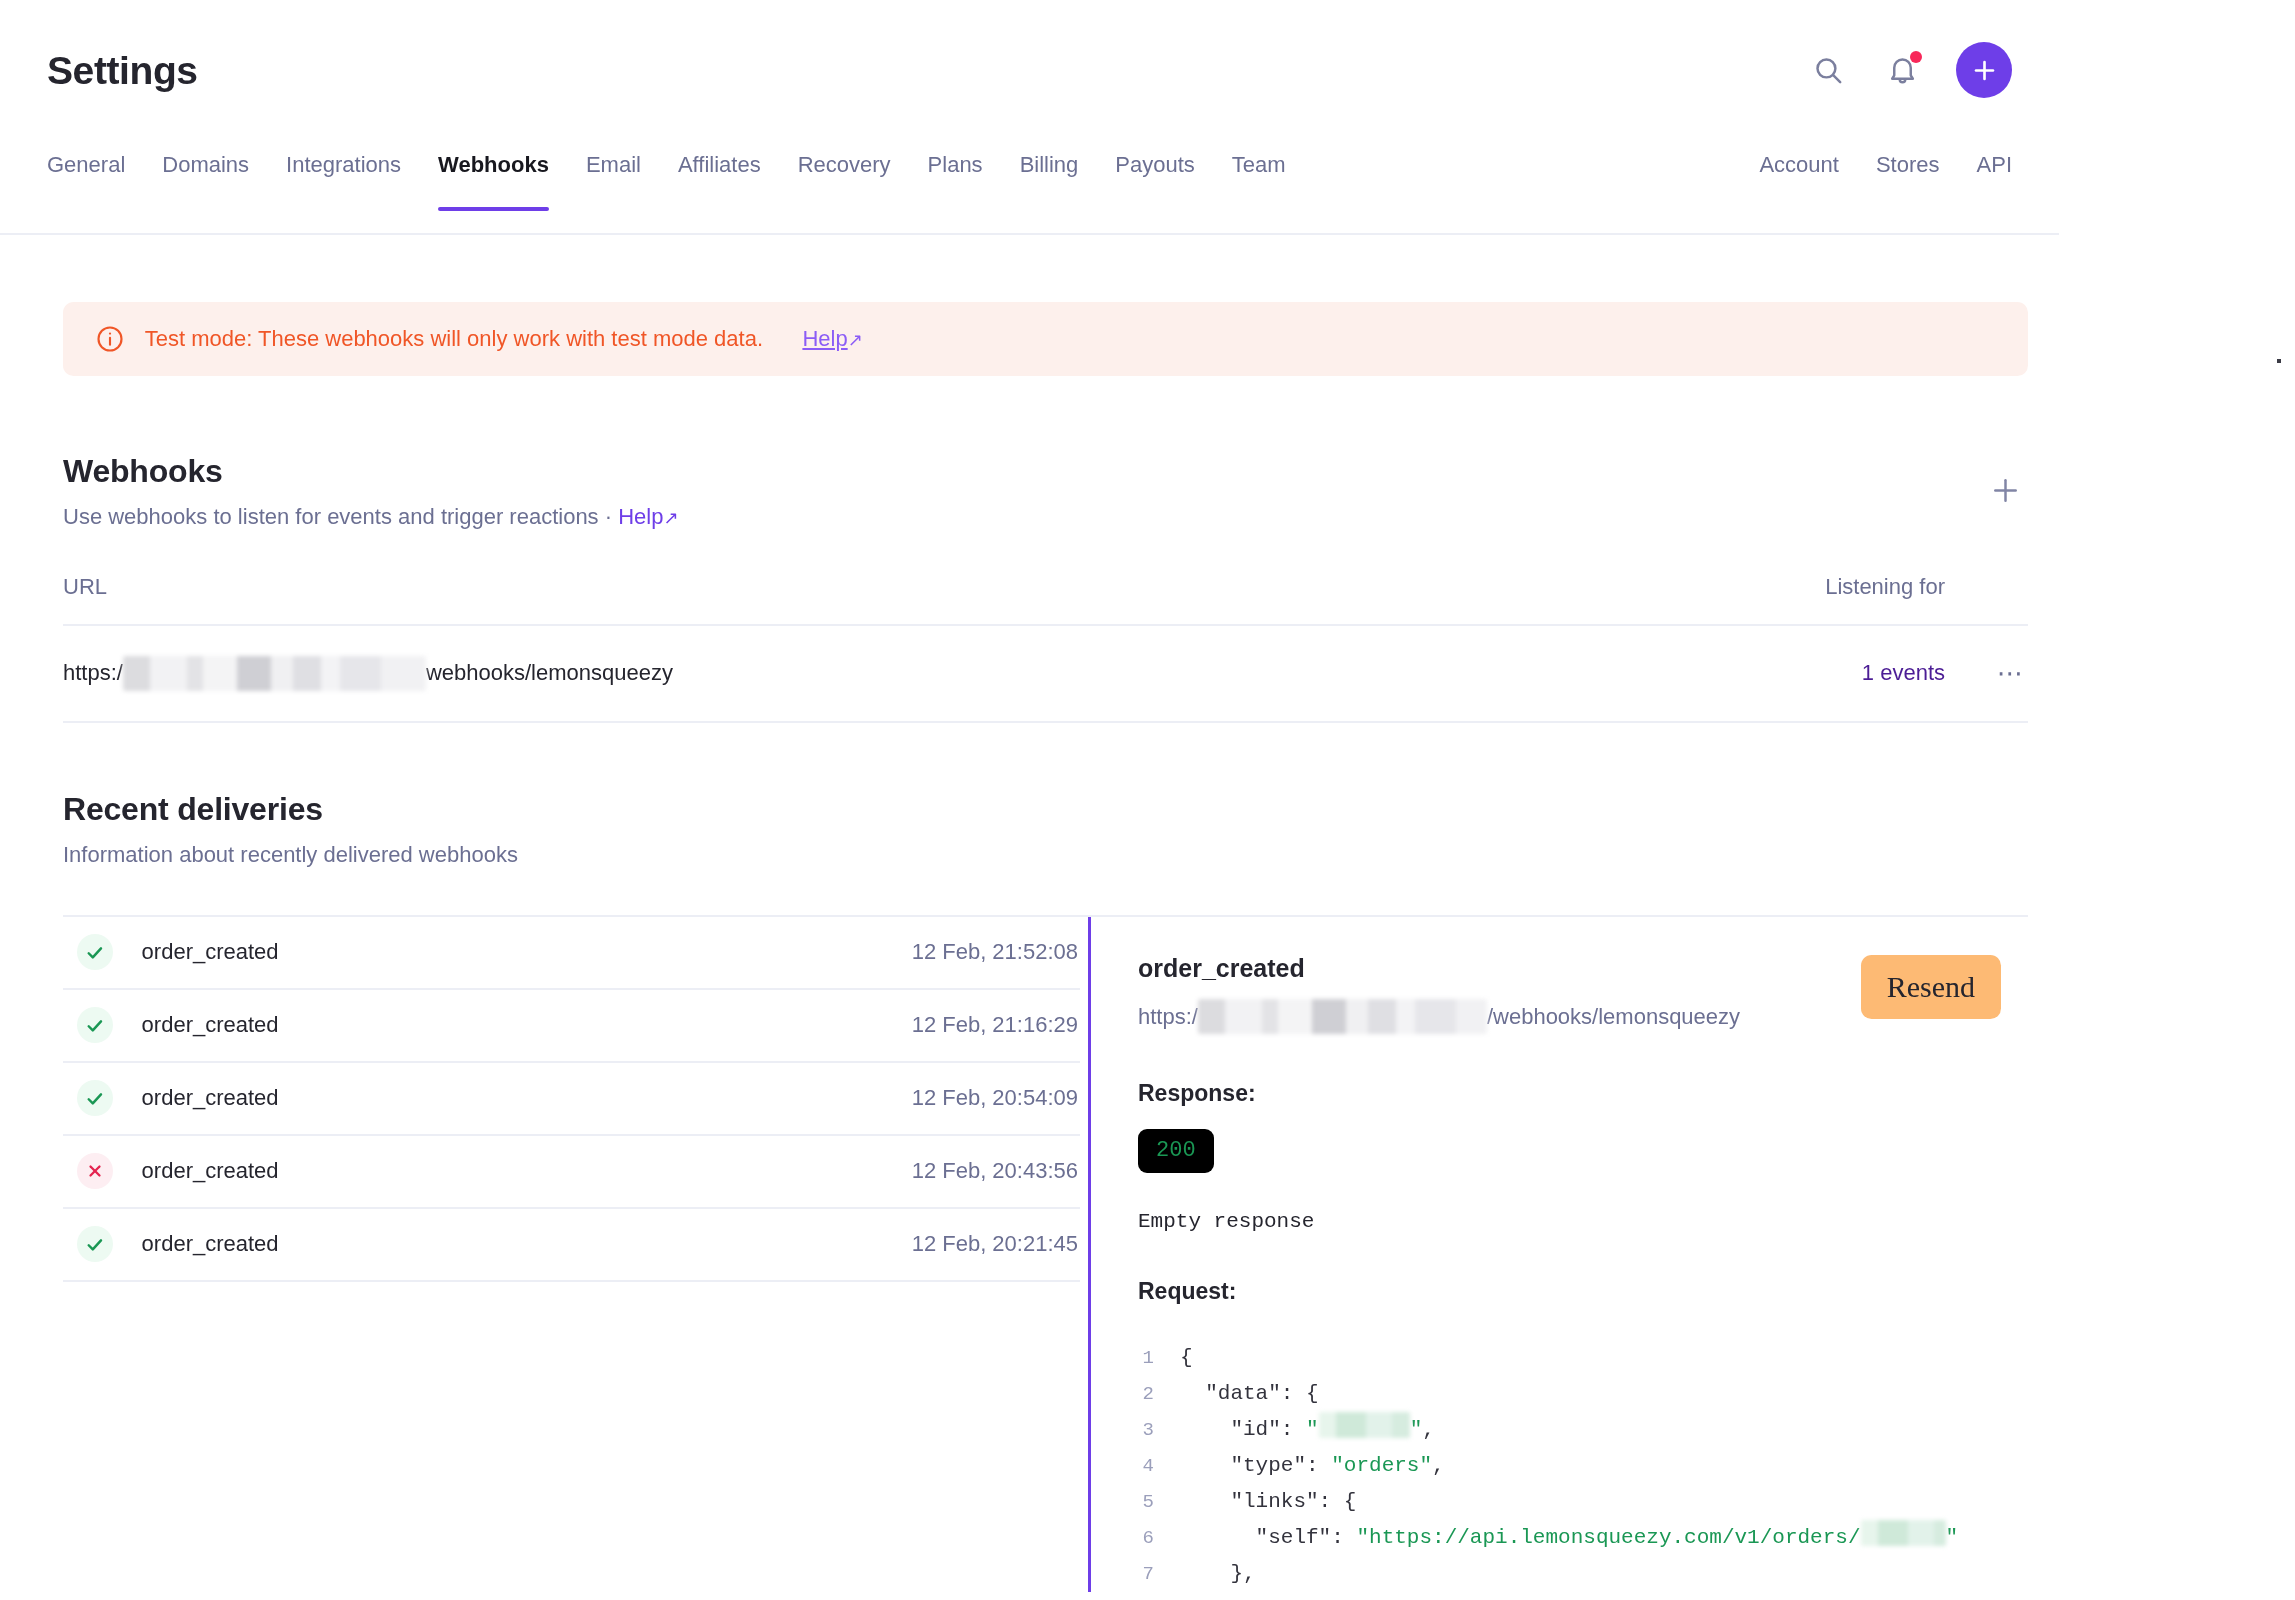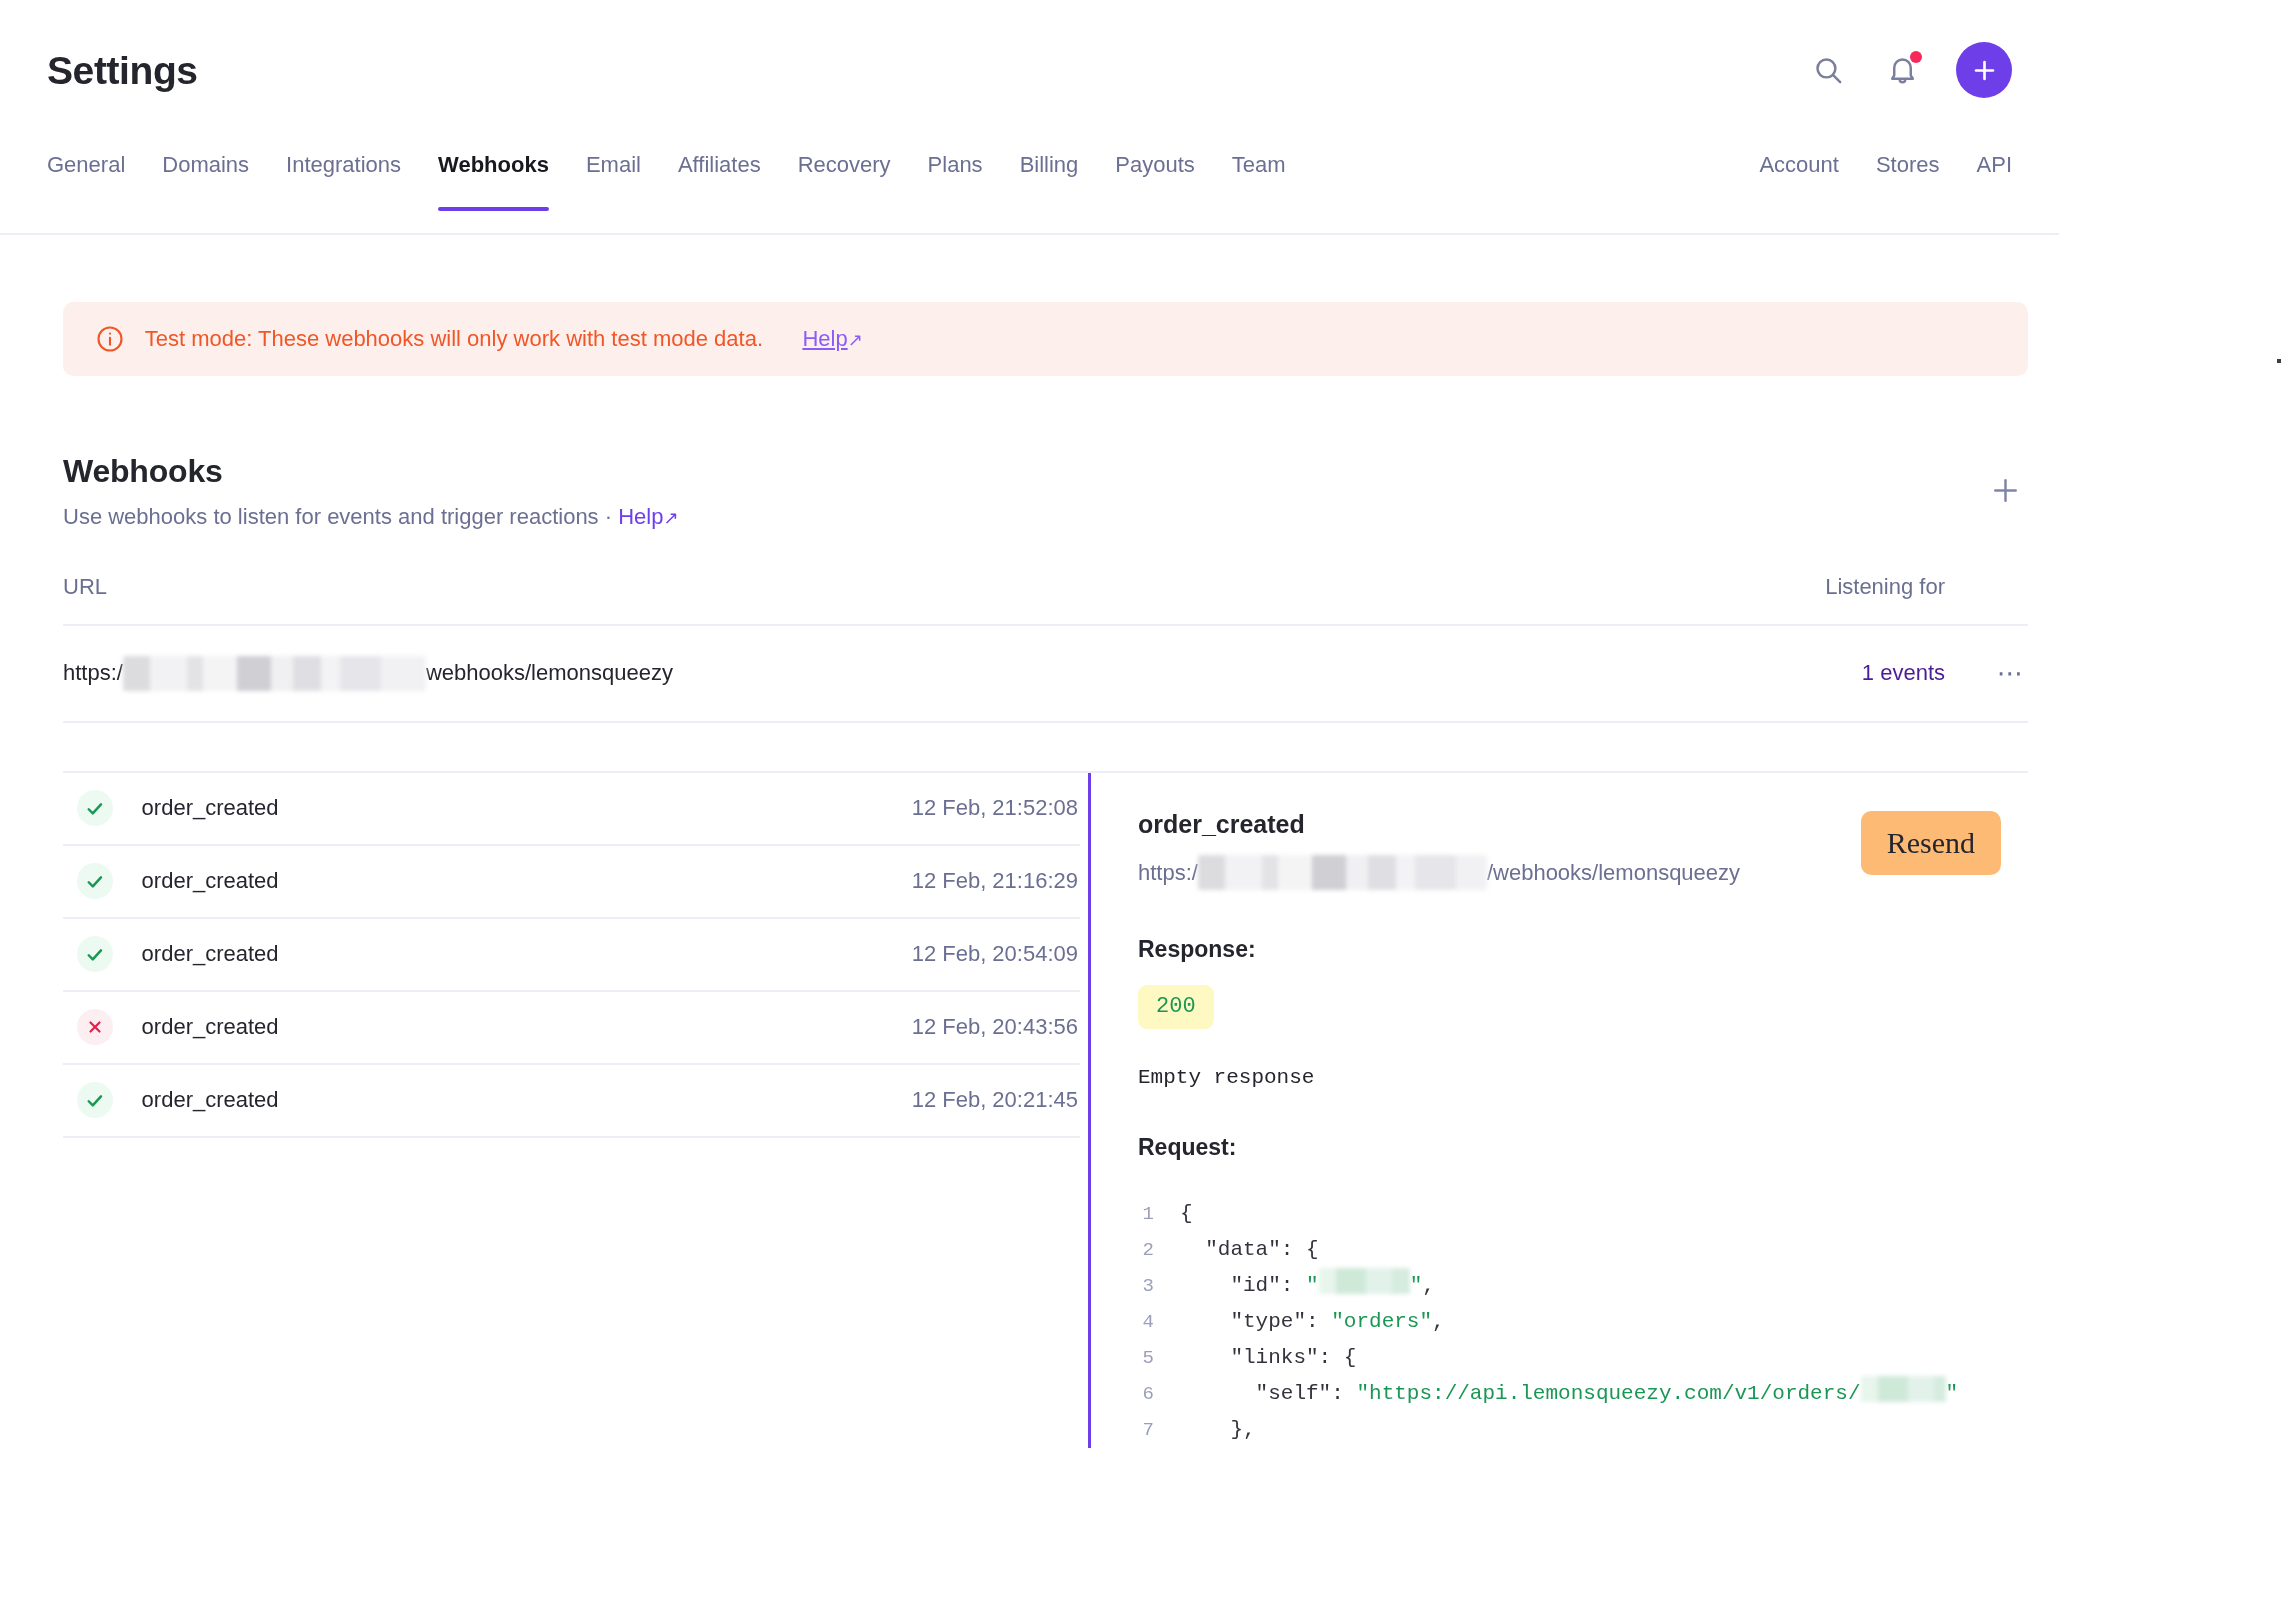--- a/index.html
+++ b/index.html
@@ -314,21 +314,21 @@
   .detail-label {
     margin-top: 47px;
     font-size: 23px;
     font-weight: 700;
     color: #25252e;
     line-height: 1.1;
   }
   .status-badge {
     margin-top: 23px;
     display: inline-block;
-    background: #fef9c3;
+    background: #000000;
     color: #1a9754;
     border-radius: 9px;
     font-family: "Liberation Mono", monospace;
     font-size: 22px;
     padding: 10.6px 18px;
     line-height: 1;
   }
   .empty-response {
     margin-top: 38px;
     font-family: "Liberation Mono", monospace;
@@ -465,20 +465,24 @@
         <div class="td-url">
             <span>https:/</span>
             <span class="redact u1"></span>
             <span>webhooks/lemonsqueezy</span>
           </div>
         <div class="td-listen">1 events</div>
         <div class="td-more">⋯</div>
       </div>
     </div>
 
+    <div class="deliveries-head">
+      <div class="section-title">Recent deliveries</div>
+      <div class="section-sub">Information about recently delivered webhooks</div>
+    </div>
 
     <div class="deliveries-wrap">
 
       <div class="delivery-list">
 
         <div class="delivery-row">
           <span class="status-dot ok">
             <svg width="19.7" height="19.7" viewBox="0 0 24 24" fill="none" stroke="currentColor" stroke-width="3" stroke-linecap="round" stroke-linejoin="round">
                 <polyline points="4.5,12.5 9.5,17.5 19.5,6.5"></polyline>
               </svg>

